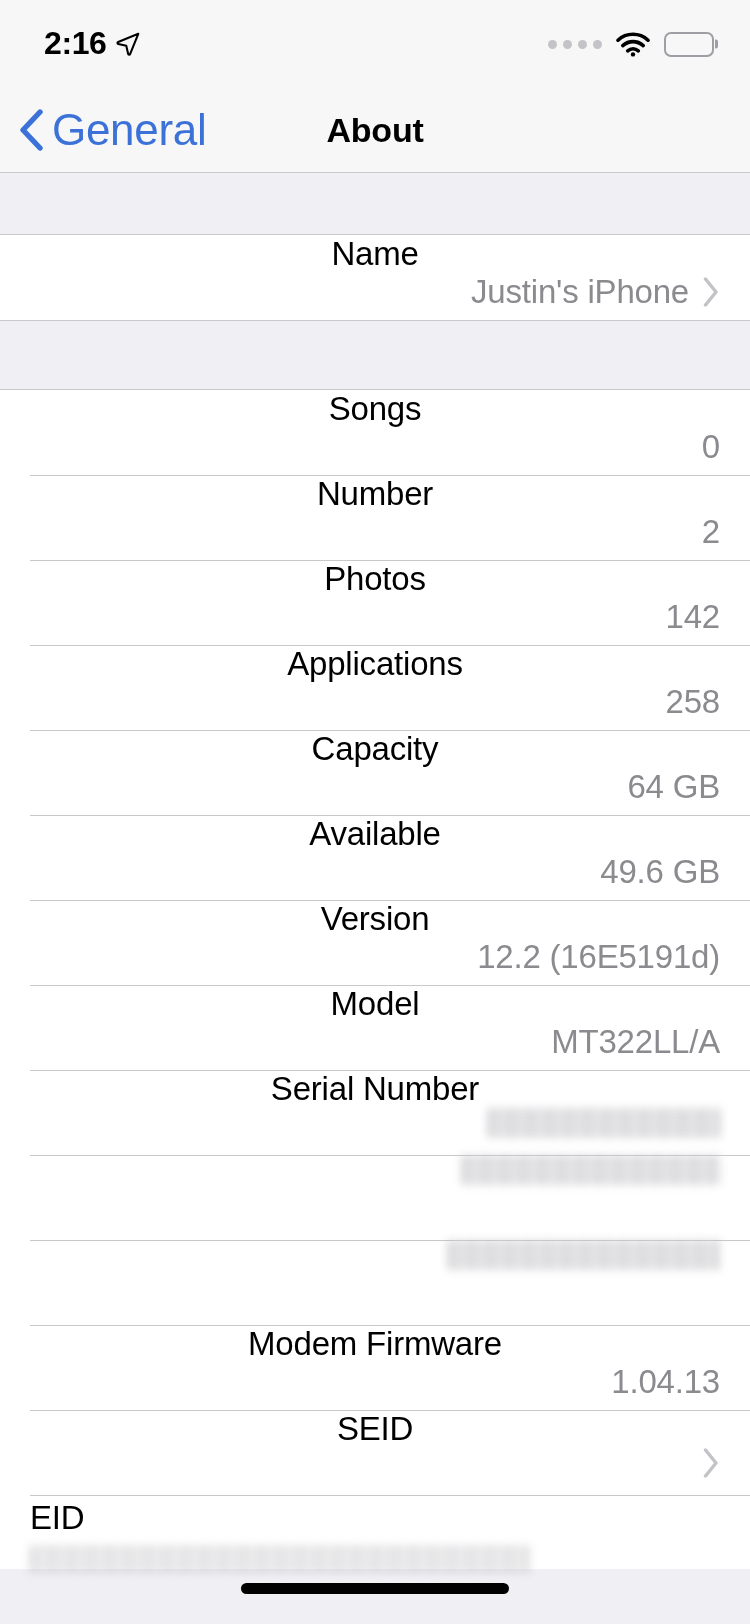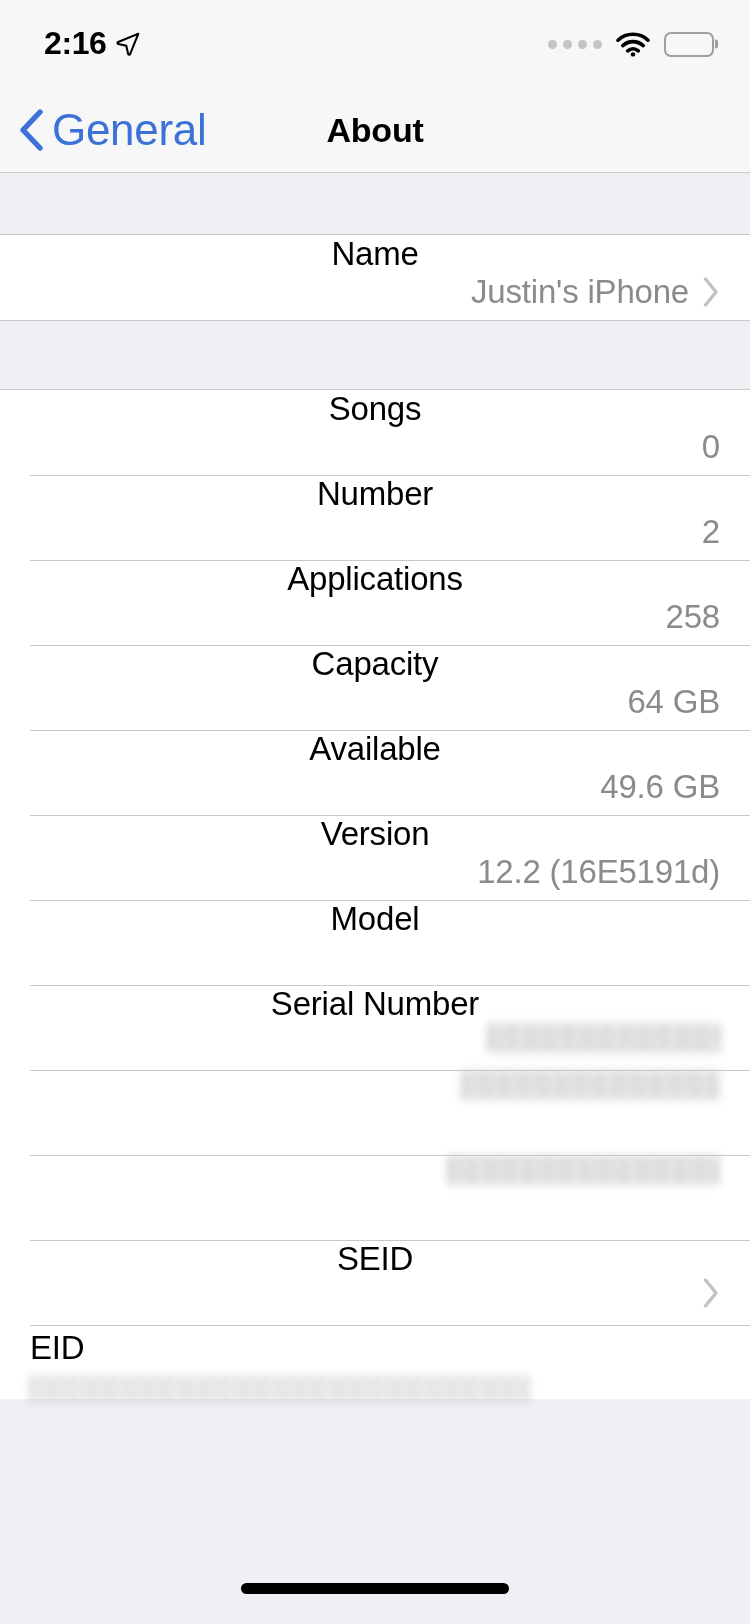--- a/index.html
+++ b/index.html
@@ -289,20 +289,26 @@
       </span>
     </div>
 
     <div class="row">
       <span class="row-label">Number</span>
       <span class="row-right">
         <span class="row-value">2</span>
       </span>
     </div>
 
+    <div class="row">
+      <span class="row-label">Photos</span>
+      <span class="row-right">
+        <span class="row-value">142</span>
+      </span>
+    </div>
 
     <div class="row">
       <span class="row-label">Applications</span>
       <span class="row-right">
         <span class="row-value">258</span>
       </span>
     </div>
 
     <div class="row">
       <span class="row-label">Capacity</span>
@@ -320,20 +326,23 @@
 
     <div class="row">
       <span class="row-label">Version</span>
       <span class="row-right">
         <span class="row-value">12.2 (16E5191d)</span>
       </span>
     </div>
 
     <div class="row">
       <span class="row-label">Model</span>
+      <span class="row-right">
+        <span class="row-value">MT322LL/A</span>
+      </span>
     </div>
 
     <div class="row">
       <span class="row-label">Serial Number</span>
       <span class="row-right">
         <span class="redacted w-serial"></span>
       </span>
     </div>
 
     <div class="row">
@@ -341,20 +350,26 @@
         <span class="redacted w-wifi"></span>
       </span>
     </div>
 
     <div class="row">
       <span class="row-right">
         <span class="redacted w-bt"></span>
       </span>
     </div>
 
+    <div class="row">
+      <span class="row-label">Modem Firmware</span>
+      <span class="row-right">
+        <span class="row-value">1.04.13</span>
+      </span>
+    </div>
 
     <div class="row">
       <span class="row-label">SEID</span>
       <span class="row-right">
         <span>
           <svg class="chev-right" viewBox="0 0 17 30" aria-hidden="true">
             <path d="M2.5 2 13 15 2.5 28" fill="none" stroke="#C2C2C7" stroke-width="3.4" stroke-linecap="round" stroke-linejoin="round"></path>
           </svg>
         </span>
       </span>

